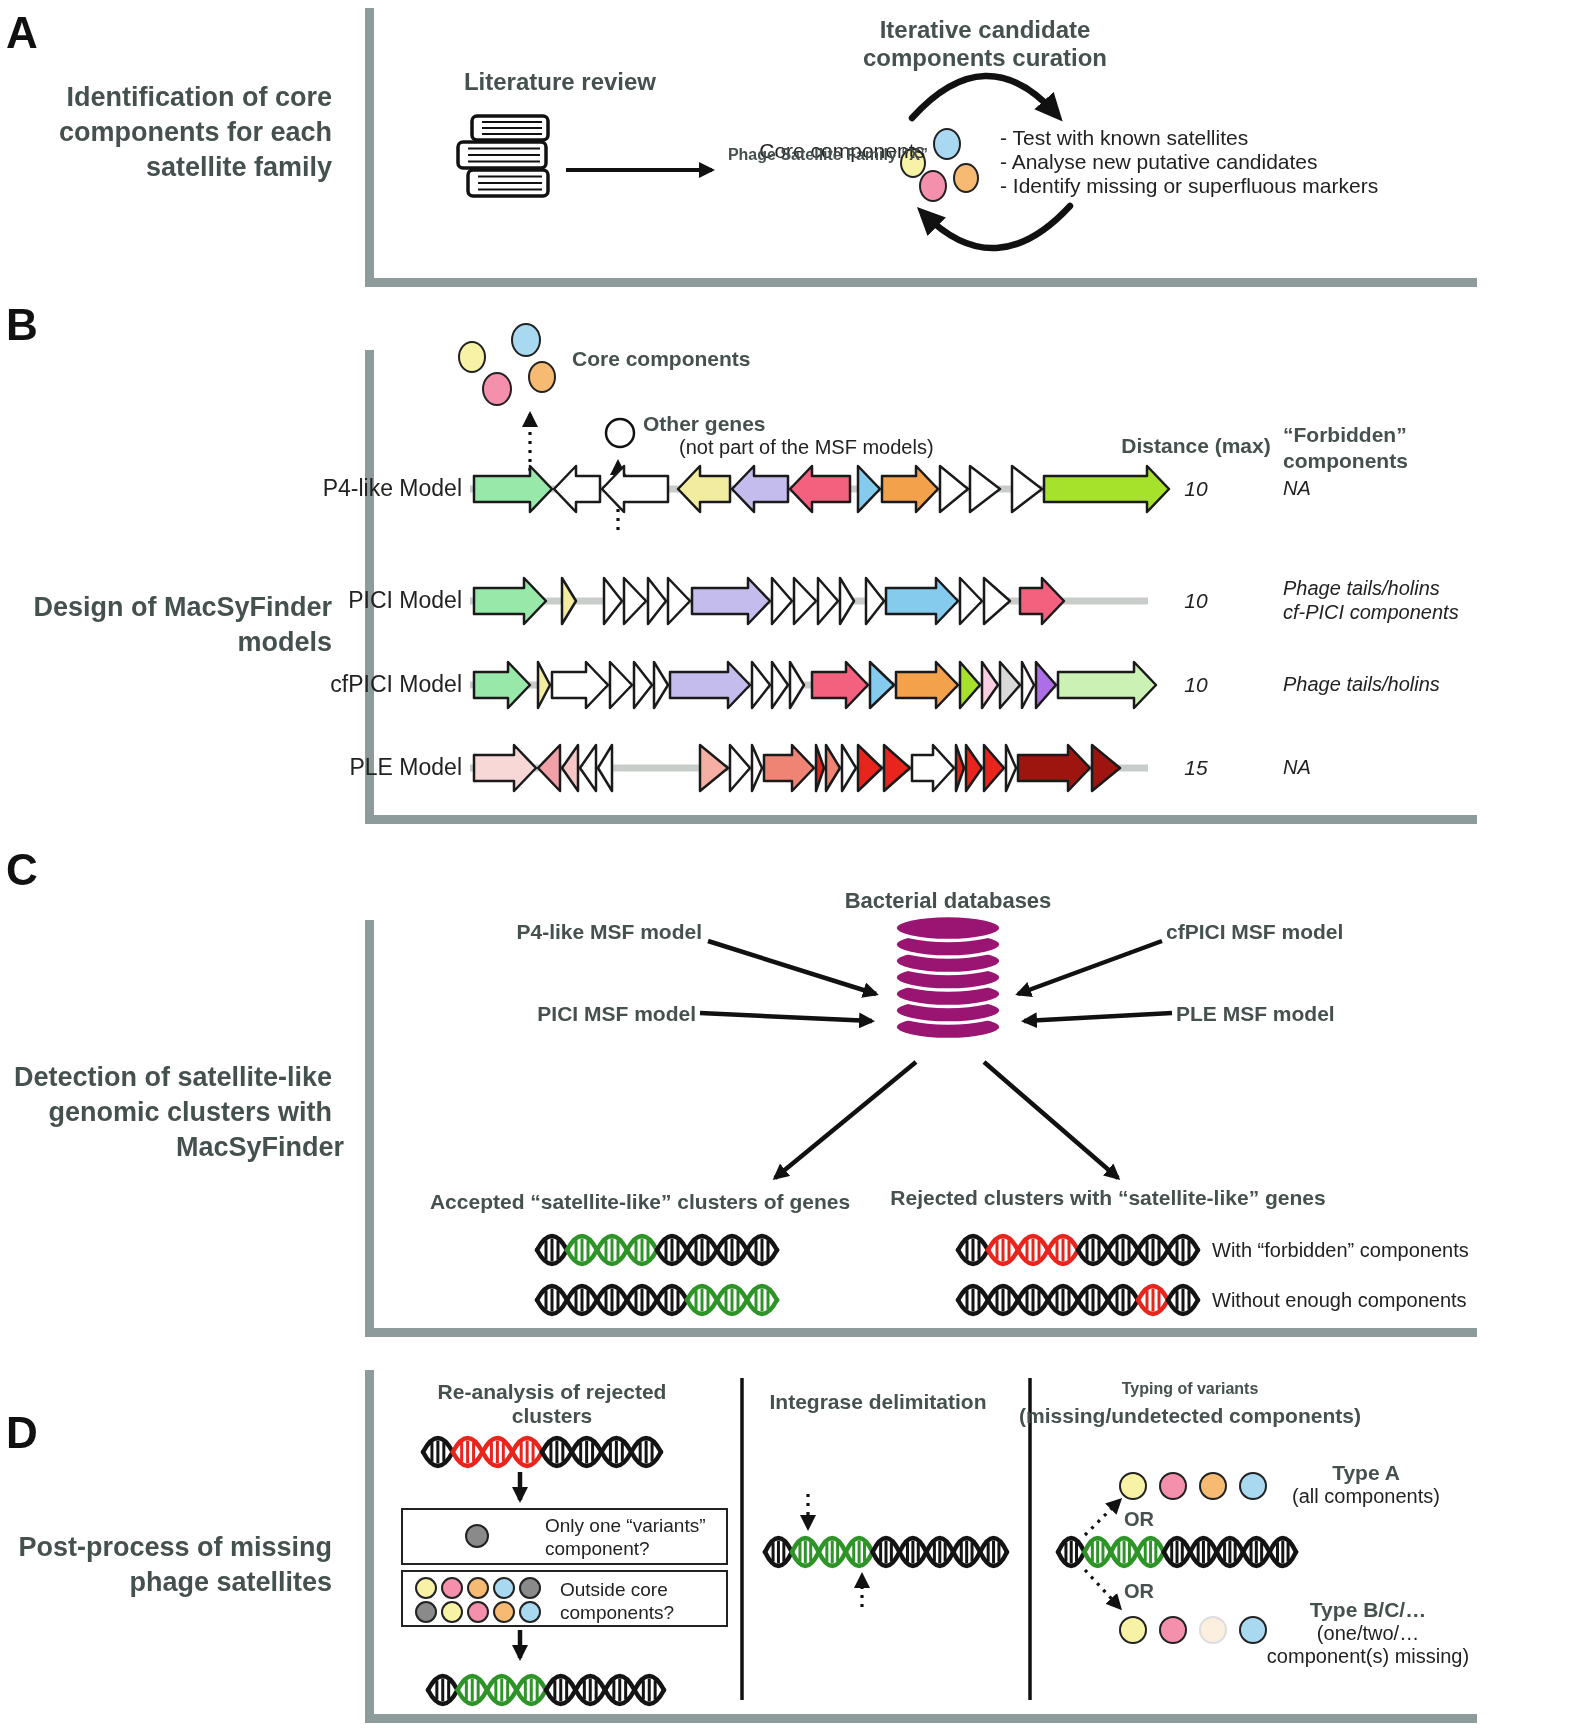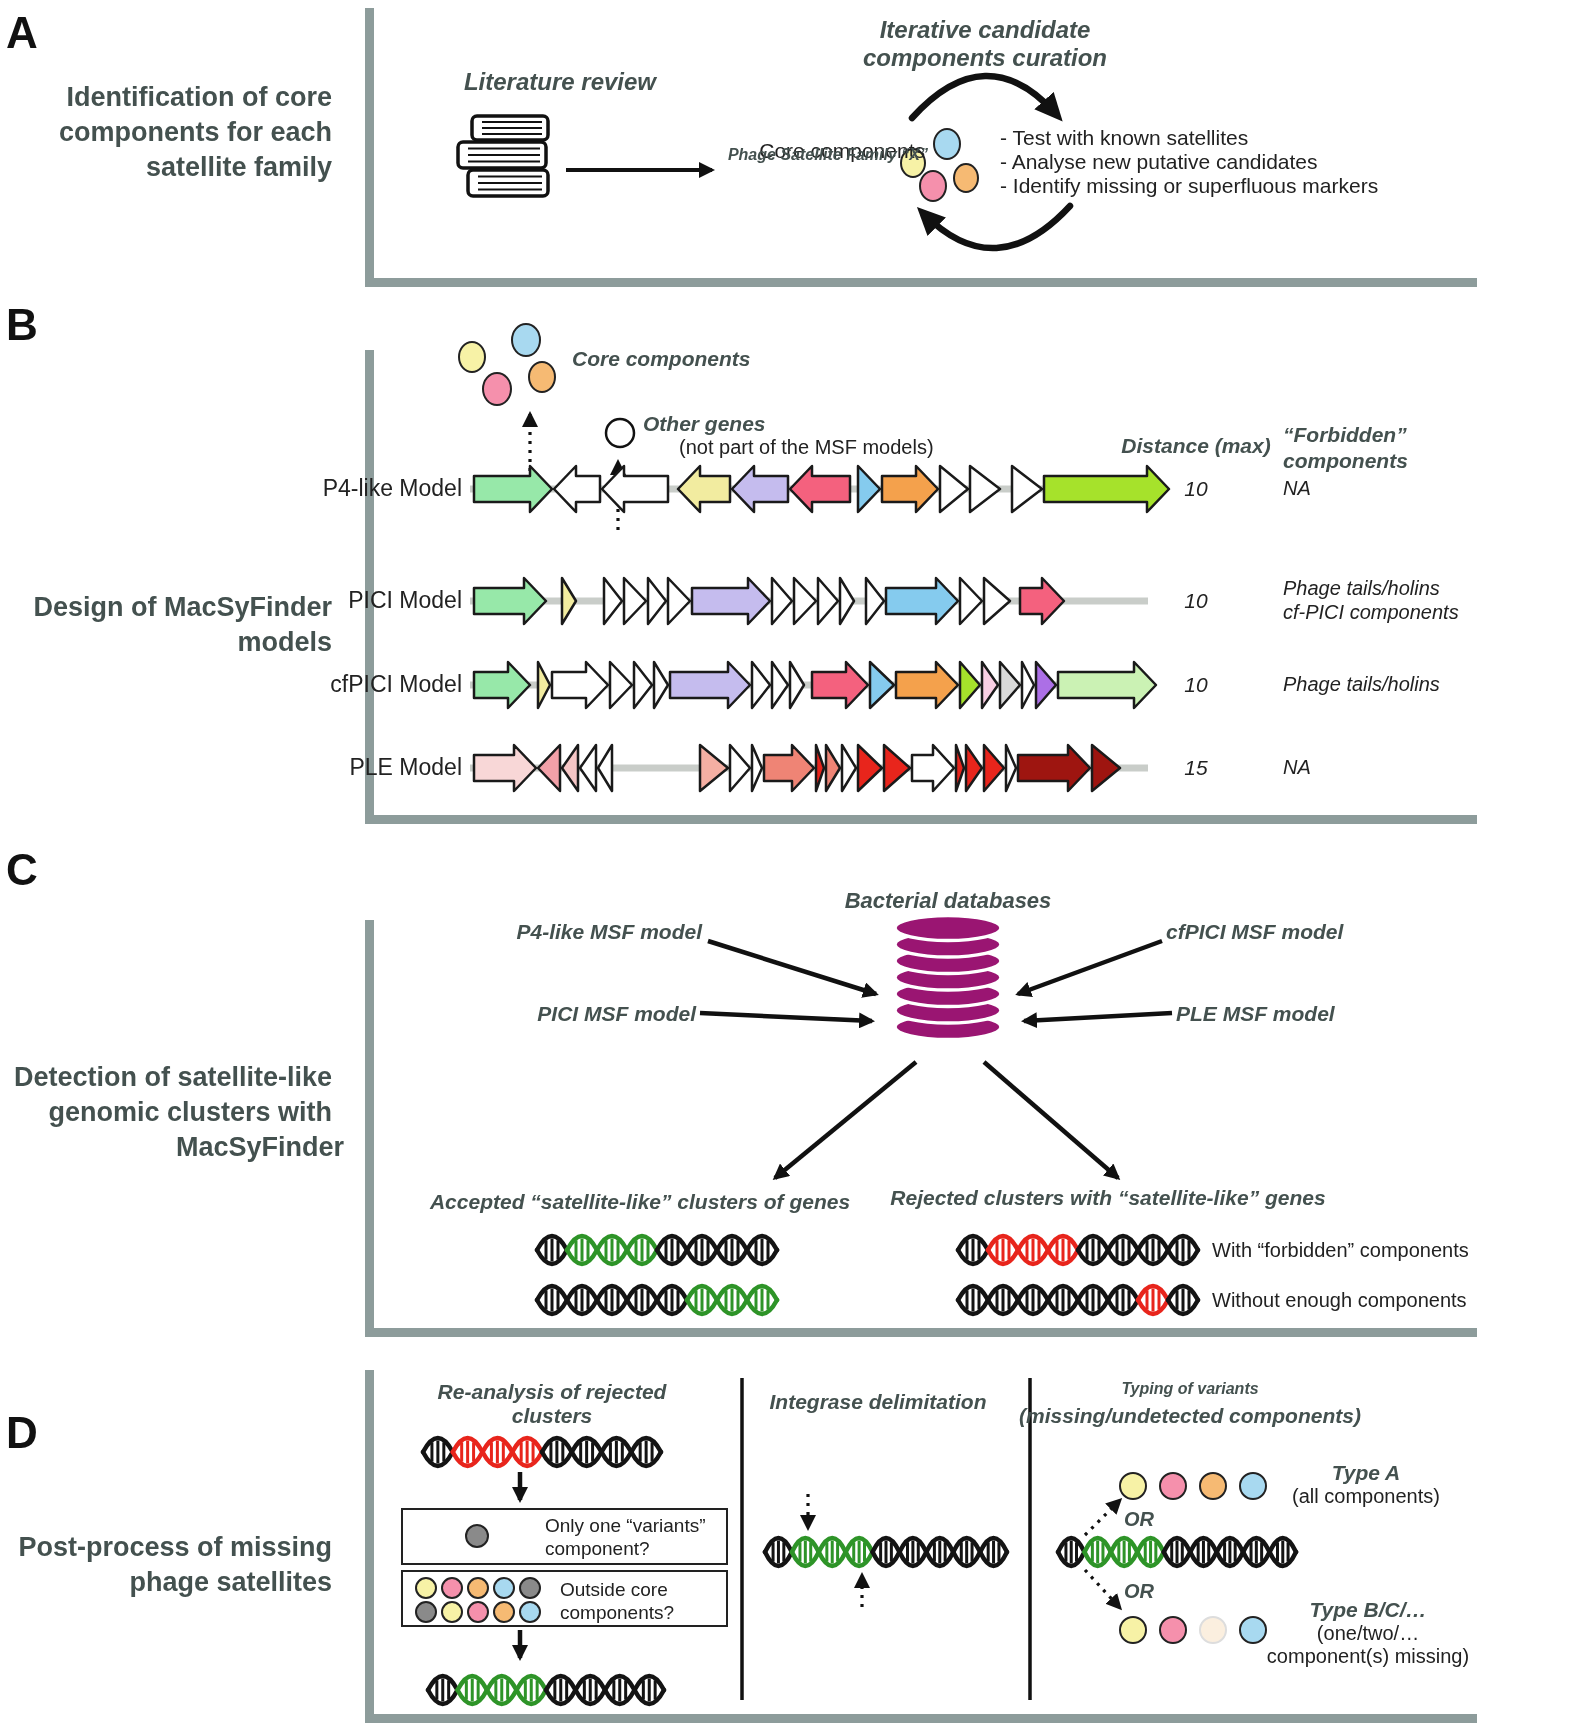--- a/index.html
+++ b/index.html
@@ -1,19 +1,19 @@
 <!DOCTYPE html>
 <html><head>
 <meta charset="utf-8">
 <style>
   html,body{margin:0;padding:0;background:#ffffff;}
   #canvas{position:relative;width:1583px;height:1732px;background:#ffffff;overflow:hidden;
           font-family:"Liberation Sans",sans-serif;}
   .t{position:absolute;color:#222;white-space:nowrap;line-height:1.15;}
-  .b{font-weight:bold;font-style:italic;}
+  .b{font-weight:bold;}
   .i{font-style:italic;}
   .c{transform:translateX(-50%);}
   .r{transform:translateX(-100%);text-align:right;}
   .slate{color:#44514F;}
   .letter{font-size:44px;font-weight:bold;color:#111;}
   .side{font-size:27px;font-weight:bold;color:#44514F;}
   .vbar,.hbar{position:absolute;background:#8D9C9B;}
   #gfx{position:absolute;left:0;top:0;}
 </style>
 </head>

